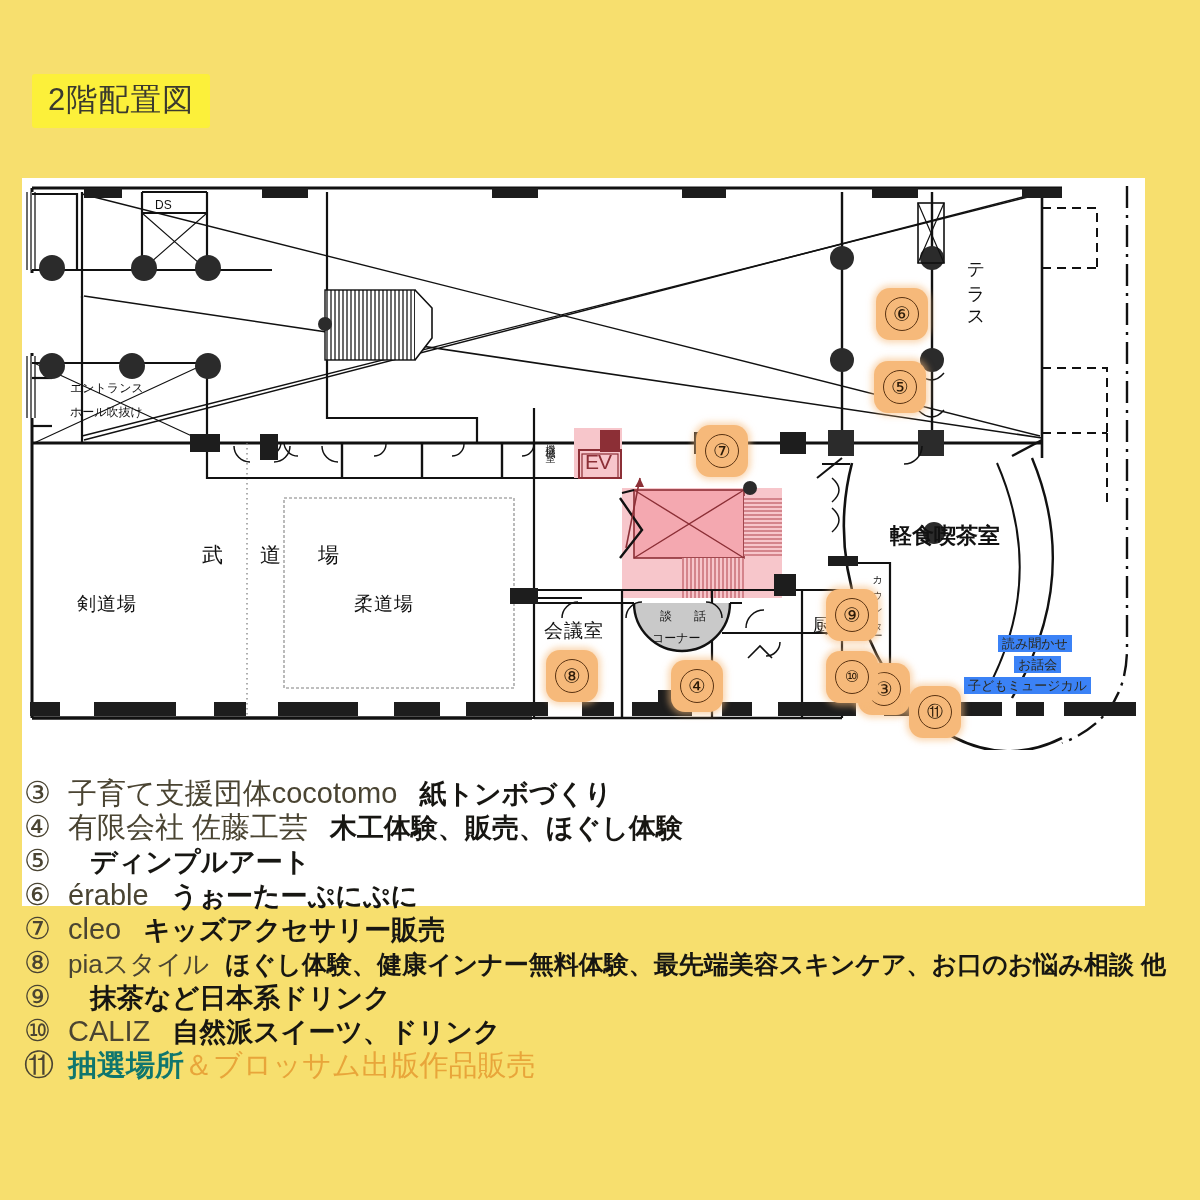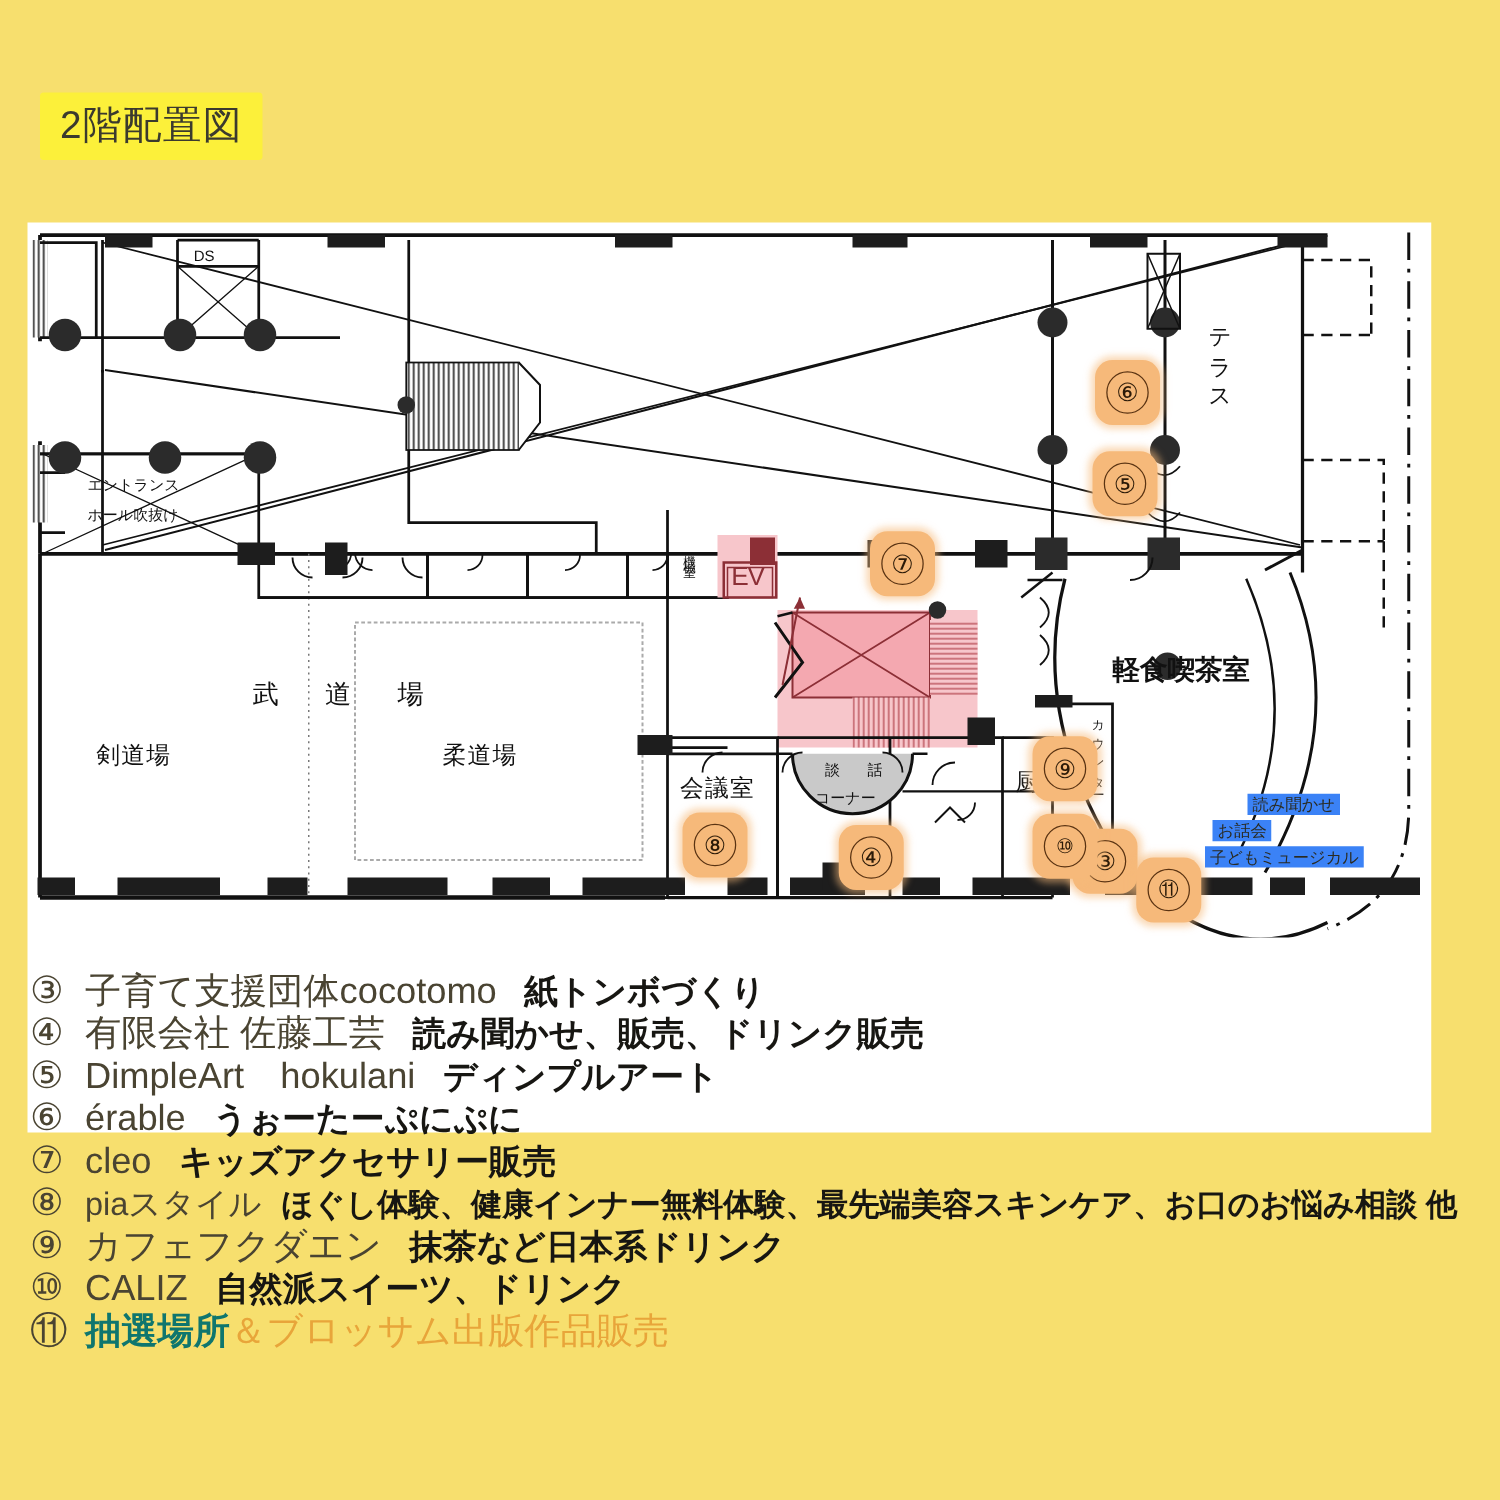--- a/index.html
+++ b/index.html
@@ -387,42 +387,41 @@
     <i>⑨</i>
   </div>
   <div class="marker" style="left:804px;top:473px;">
     <i class="two">⑩</i>
   </div>
   <div class="marker" style="left:887px;top:508px;">
     <i class="two">⑪</i>
   </div>
 
   <div class="note" style="left:976px;top:457px;">読み聞かせ</div>
-  <div class="note" style="left:948px;top:478px;">お話会</div>
+  <div class="note" style="left:992px;top:478px;">お話会</div>
   <div class="note" style="left:942px;top:499px;">子どもミュージカル</div>
 
 </div>
 
 <div id="legend">
 
   <div class="row">
     <span class="num">③</span>
     <span class="org">子育て支援団体cocotomo</span>
     <span class="act">紙トンボづくり</span>
   </div>
 
   <div class="row">
     <span class="num">④</span>
     <span class="org">有限会社 佐藤工芸</span>
-    <span class="act">読み聞かせ、販売、ドリンク販売</span>
+    <span class="act">木工体験、販売、ほぐし体験</span>
   </div>
 
   <div class="row">
     <span class="num">⑤</span>
-    <span class="org">DimpleArt　hokulani</span>
     <span class="act">ディンプルアート</span>
   </div>
 
   <div class="row">
     <span class="num">⑥</span>
     <span class="org">érable</span>
     <span class="act">うぉーたーぷにぷに</span>
   </div>
 
   <div class="row">
@@ -432,21 +431,20 @@
   </div>
 
   <div class="row r8">
     <span class="num">⑧</span>
     <span class="org">piaスタイル</span>
     <span class="act">ほぐし体験、健康インナー無料体験、最先端美容スキンケア、お口のお悩み相談  他</span>
   </div>
 
   <div class="row">
     <span class="num">⑨</span>
-    <span class="org">カフェフクダエン</span>
     <span class="act">抹茶など日本系ドリンク</span>
   </div>
 
   <div class="row">
     <span class="num">⑩</span>
     <span class="org">CALIZ</span>
     <span class="act">自然派スイーツ、ドリンク</span>
   </div>
 
   <div class="row r11">

